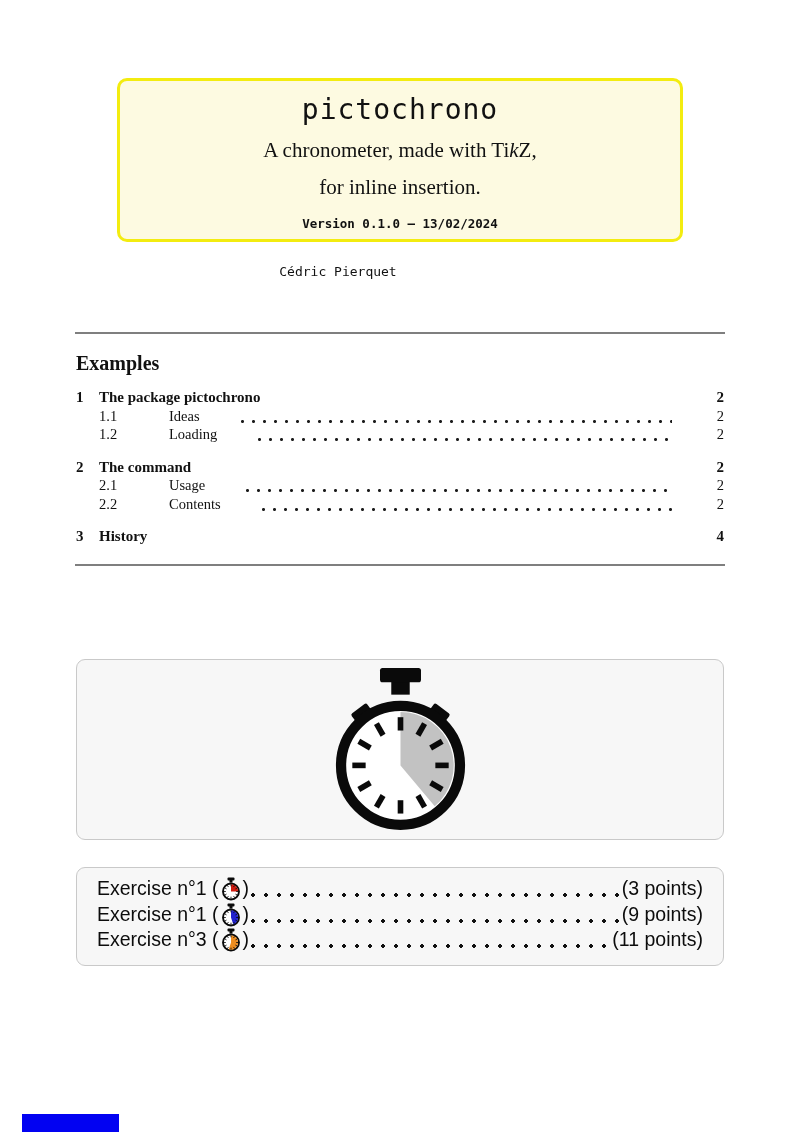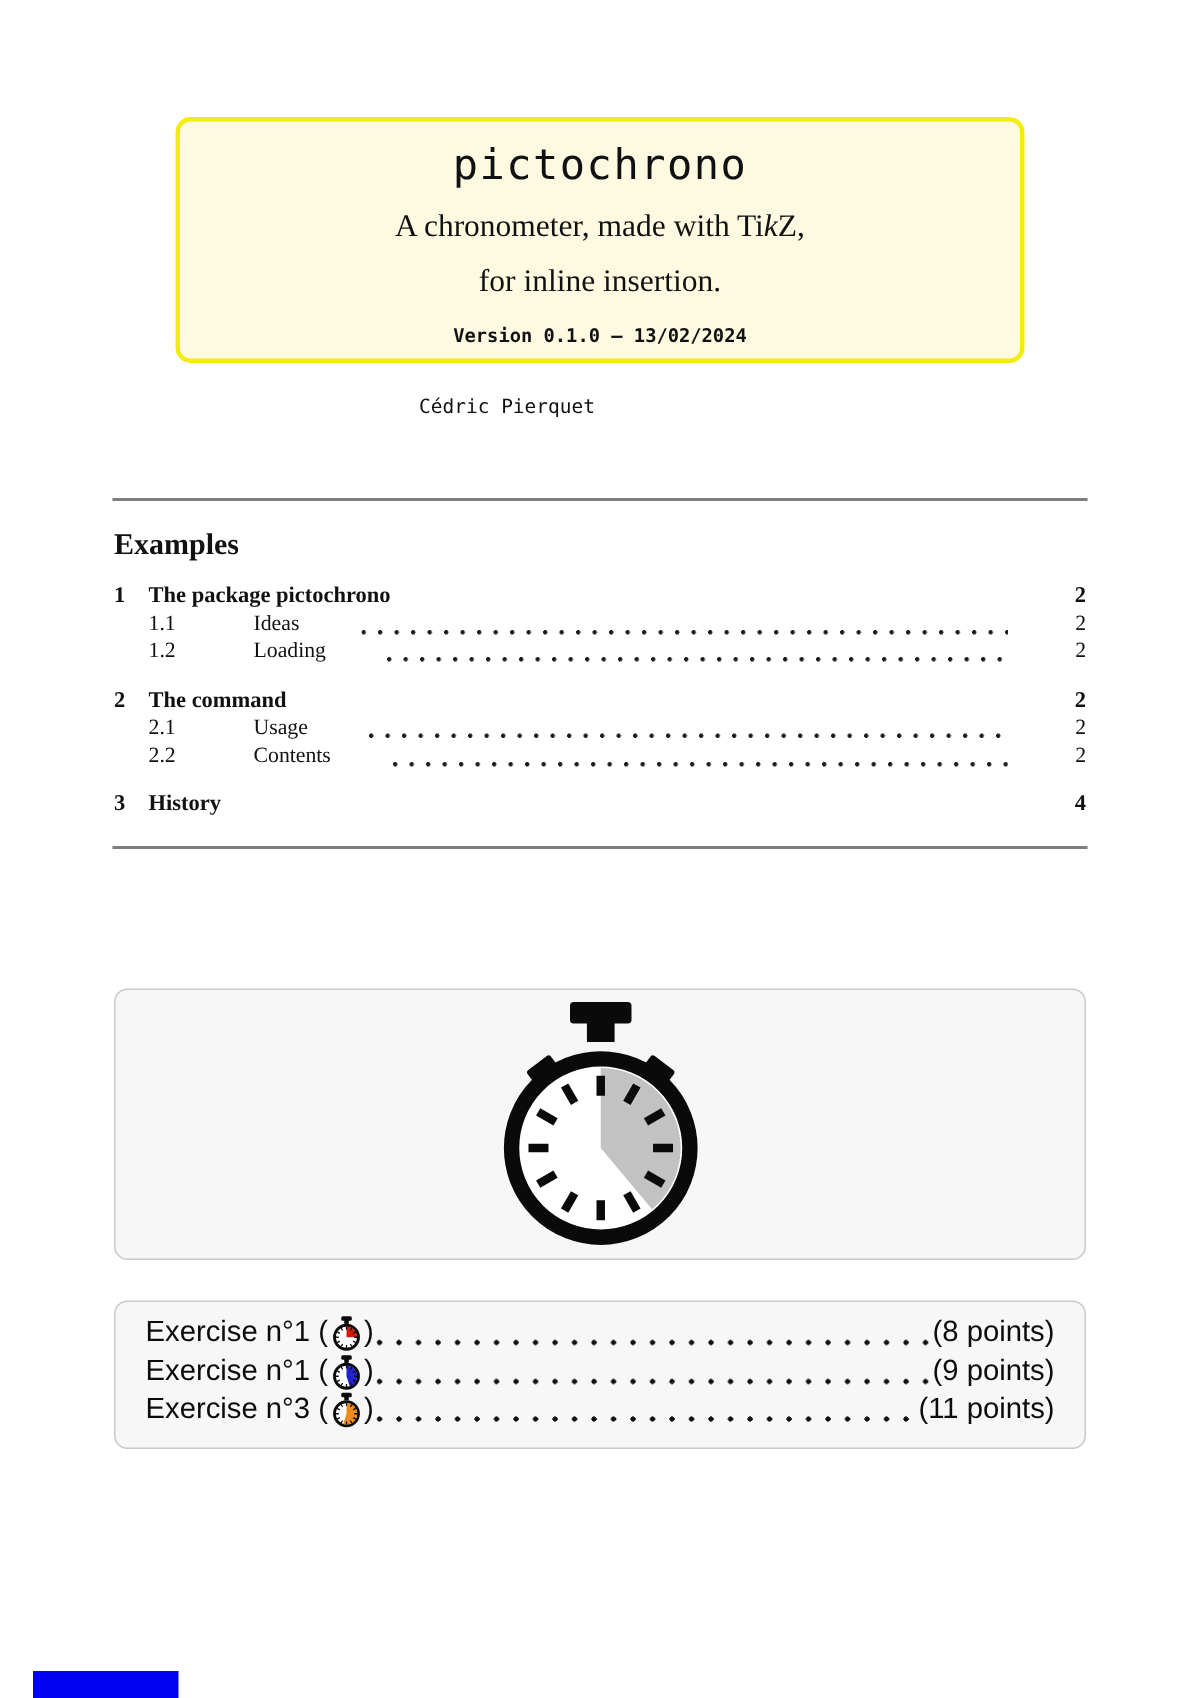--- a/index.html
+++ b/index.html
@@ -172,21 +172,21 @@
       <span>Exercise n°1 (</span>
       <svg class="mini-chrono" width="22" height="25" viewBox="0 0 22 25">
         <rect x="7.5" y="0.5" width="7" height="3" rx="1" fill="#0a0a0a"></rect>
         <rect x="9.5" y="3" width="3" height="2.6" fill="#0a0a0a"></rect>
         <circle cx="11" cy="14.5" r="8" fill="#ffffff" stroke="#0a0a0a" stroke-width="1.9"></circle>
         <path d="M11,14.5 L11,7.3 A7.2,7.2 0 0 1 18.2,14.5 Z" fill="#d01c10"></path>
         <use href="#tk" transform="translate(11,14.5) scale(0.152)"></use>
       </svg>
       <span>)</span>
       <span class="ex-leader"></span>
-      <span class="ex-points">(8 points)</span>
+      <span class="ex-points">(3 points)</span>
     </div>
     <div class="ex-row">
       <span>Exercise n°1 (</span>
       <svg class="mini-chrono" width="22" height="25" viewBox="0 0 22 25">
         <rect x="7.5" y="0.5" width="7" height="3" rx="1" fill="#0a0a0a"></rect>
         <rect x="9.5" y="3" width="3" height="2.6" fill="#0a0a0a"></rect>
         <circle cx="11" cy="14.5" r="8" fill="#ffffff" stroke="#0a0a0a" stroke-width="1.9"></circle>
         <path d="M11,14.5 L11,7.3 A7.2,7.2 0 0 1 13.22,21.35 Z" fill="#2121ce"></path>
         <use href="#tk" transform="translate(11,14.5) scale(0.152)"></use>
       </svg>

